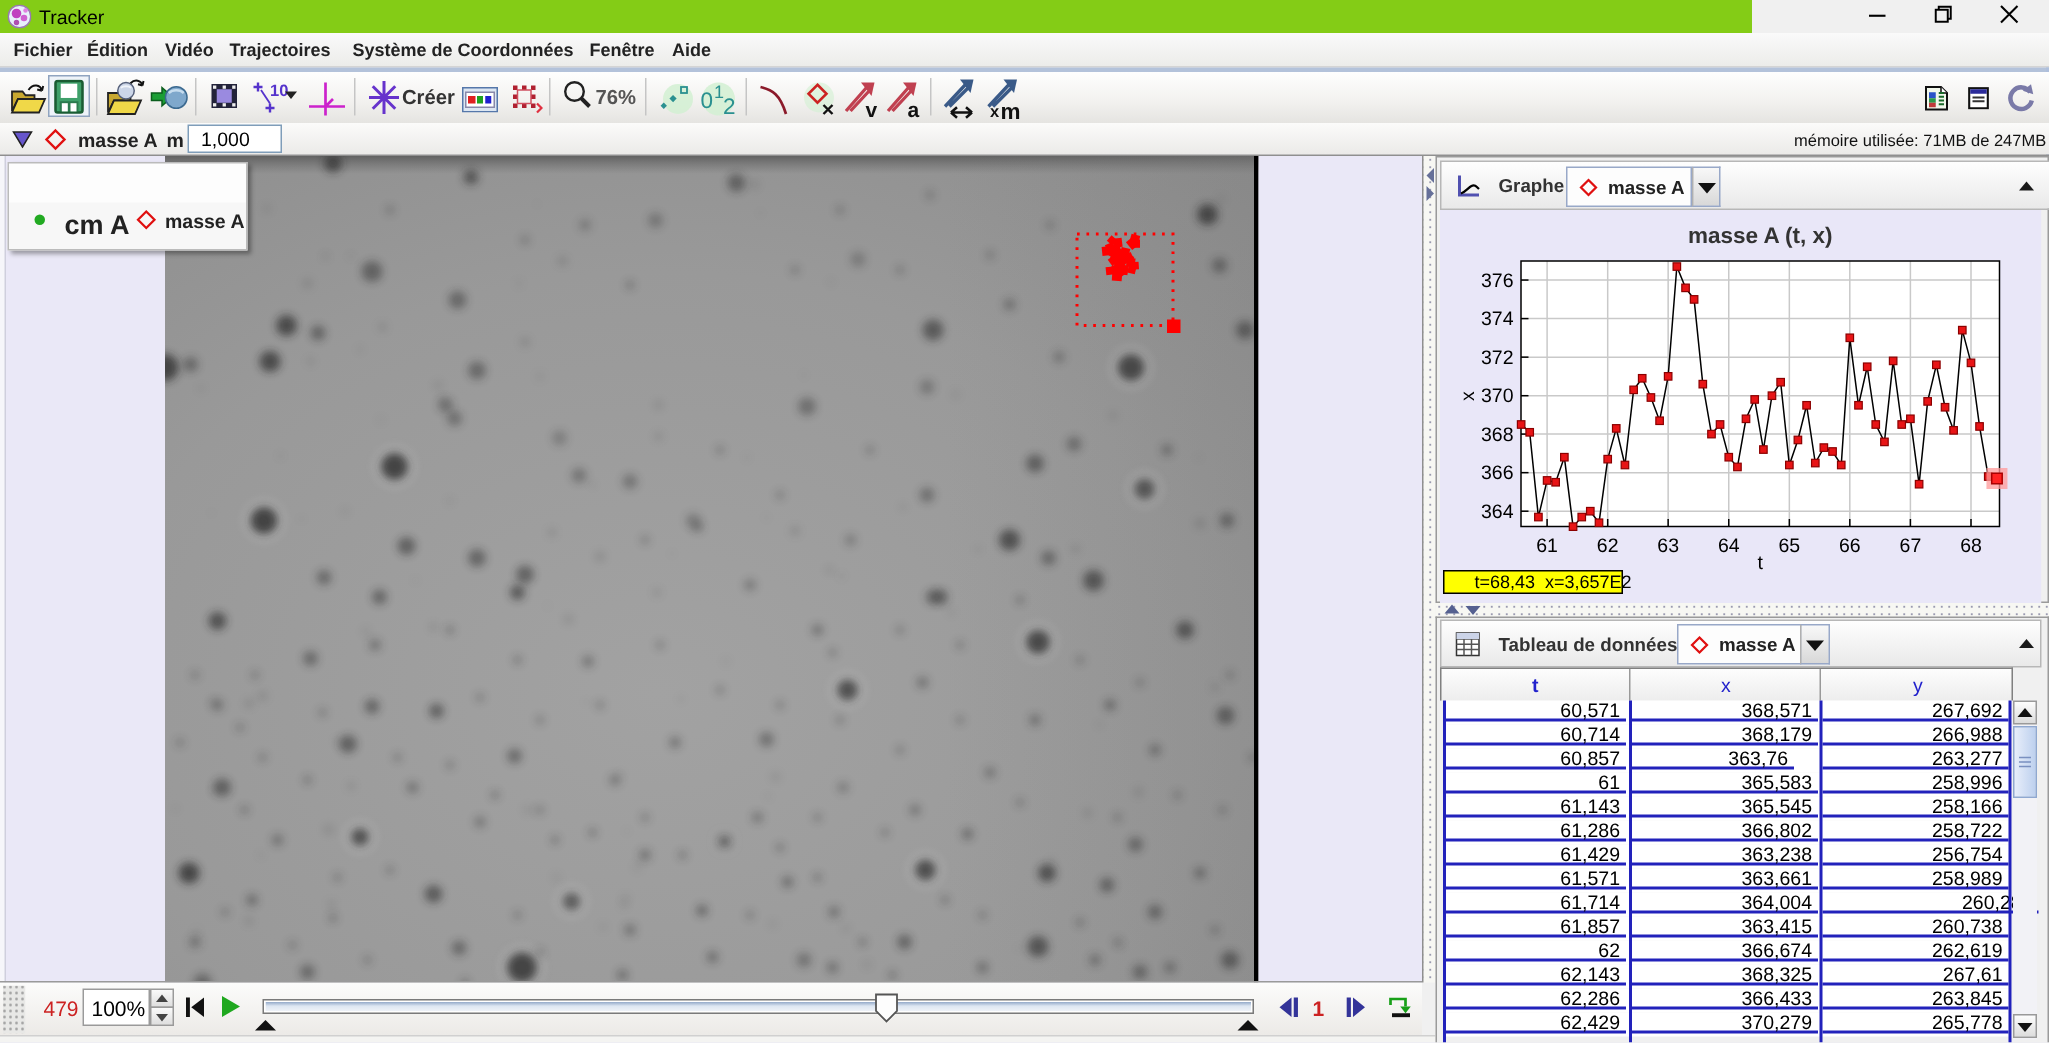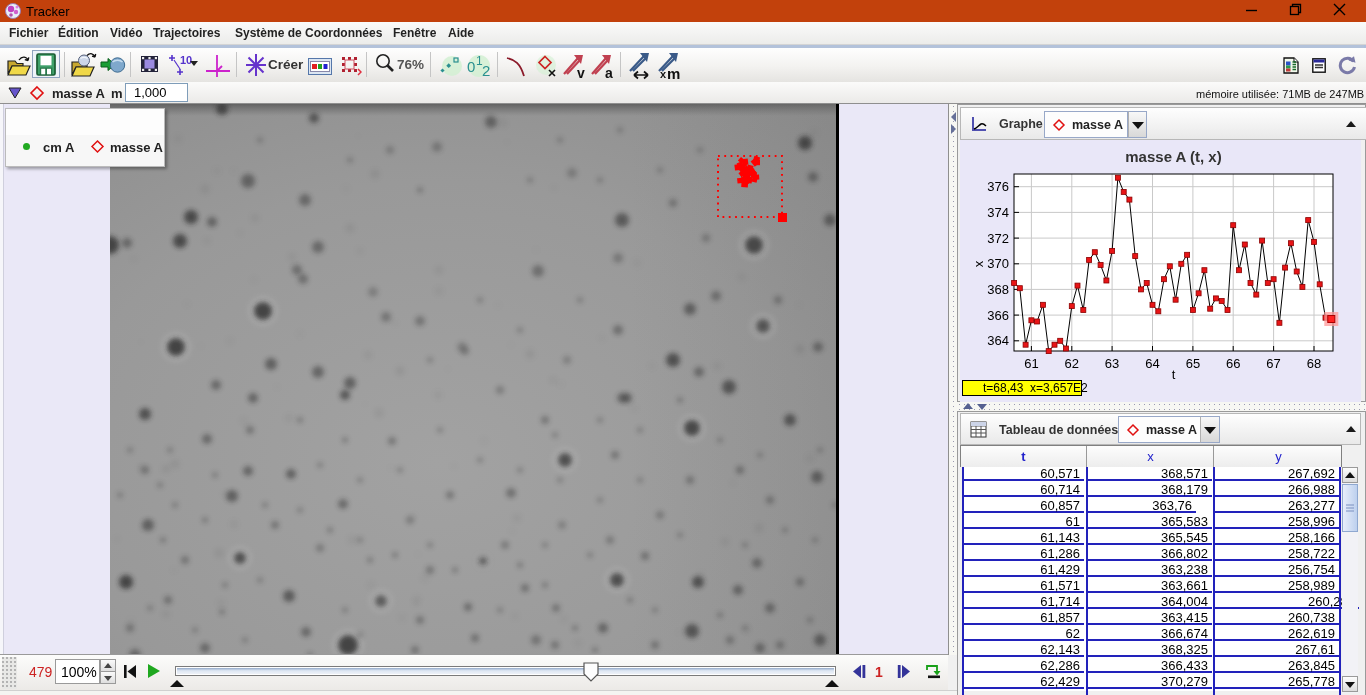--- a/index.html
+++ b/index.html
@@ -1,17 +1,17 @@
 <!DOCTYPE html>
 <html><head><meta charset="utf-8"><style>
 *{margin:0;padding:0;box-sizing:border-box}
 body{width:1366px;height:695px;position:relative;overflow:hidden;
  font-family:"Liberation Sans",sans-serif;background:#f0f0f0}
 .abs{position:absolute}
-.titlebar{left:0;top:0;width:1366px;height:22px;background:#c2410c;color:#000}
+.titlebar{left:0;top:0;width:1168px;height:22px;background:#84cc16;color:#000}
 .menubar{left:0;top:22px;width:1366px;height:23px;
  background:linear-gradient(#fafafa,#ececea);border-bottom:1px solid #d4d4d4}
 .menuitem{position:absolute;top:4px;font-size:12px;font-weight:bold;color:#222}
 .blueline{left:0;top:45px;width:1366px;height:3px;background:#b3c2da}
 .toolbar{left:0;top:48px;width:1366px;height:34px;
  background:linear-gradient(#fefefe,#f3f2f0 55%,#e5e4e1)}
 .trackbar{left:0;top:82px;width:1366px;height:22px;
  background:linear-gradient(#fbfbfa,#ebeae8);border-bottom:1px solid #8f8f8f}
 .sep{position:absolute;top:4px;width:1px;height:25px;background:#c5c5c5}
 .mainview{left:0;top:104px;width:948px;height:551px;background:#eae8f7}
@@ -593,21 +593,21 @@
     <rect x="630.0" y="73.5" width="4.9" height="4.9" fill="#ff0000" transform="rotate(34 632.4 75.9)"></rect>
     <rect x="634.3" y="65.8" width="5.7" height="5.7" fill="#ff0000" transform="rotate(66 637.2 68.6)"></rect>
     <rect x="632.5" y="70.8" width="6.4" height="6.4" fill="#ff0000" transform="rotate(21 635.7 74.0)"></rect>
     <rect x="636.0" y="72.9" width="6.1" height="6.1" fill="#ff0000" transform="rotate(9 639.0 75.9)"></rect>
 <rect x="726" y="0" width="3" height="551" fill="#000"></rect>
 </svg>
 
 <div class="abs ctrlpanel">
  <div class="abs" style="left:0;top:26px;width:158px;height:31px;background:#f7f7f7">
   <span class="abs" style="left:17px;top:8px;width:7px;height:7px;background:#22aa22;border-radius:50%"></span>
-  <span class="abs" style="left:37px;top:5px;font-size:13px;font-weight:bold;color:#222">cm A</span>
+  <span class="abs" style="left:37px;top:5px;font-size:18px;font-weight:bold;color:#222">cm A</span>
   <svg class="abs" style="left:84px;top:4px" width="15" height="15">
         <path d="M7.5 2 L13 7.5 L7.5 13 L2 7.5 Z" fill="none" stroke="#e01010" stroke-width="1.5"></path>
       </svg>
   <span class="abs" style="left:104px;top:5px;font-size:13px;font-weight:bold;color:#222">masse A</span>
  </div>
 </div>
 
 <div class="abs divider">
  <svg class="abs" style="left:0px;top:6px" width="9" height="26">
   <path d="M7 2 L2 7 L7 12 Z" fill="#667099"></path>

